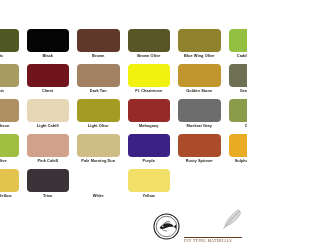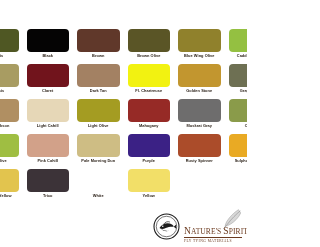--- a/index.html
+++ b/index.html
@@ -268,22 +268,19 @@
     </div>
 
     <div class="logo-word">
 
       <svg class="feather" viewBox="0 0 40 40" width="22" height="22" style="position:absolute; right:-2px; top:-3px;" aria-hidden="true">
         <path d="M30 3 C22 8, 14 16, 9 24 C7 27.4, 6 30.6, 5.6 33.4 C8.4 32.8, 11.6 31.6, 15 29.6 C23 25, 30.6 17, 34 9 Z" fill="#d8d8d8" stroke="#9a9a9a" stroke-width="0.9"></path>
         <path d="M33.4 5 C26 11, 17 20, 10.6 28.6 C9 30.8, 7.4 32.6, 6 33.8" fill="none" stroke="#7d7d7d" stroke-width="0.9"></path>
         <path d="M6 33.8 L3 37.4" fill="none" stroke="#7d7d7d" stroke-width="1.2" stroke-linecap="round"></path>
       </svg>
 
-      <div class="logo-text-top">
-        <span class="cap">N</span><span>ATURE'S&nbsp;</span><span class="cap">S</span><span>PIRIT</span>
-      </div>
 
       <div class="logo-rule"></div>
 
       <div class="logo-text-bottom">FLY TYING MATERIALS</div>
     </div>
   </div>
 </div>
 
 </body></html>

